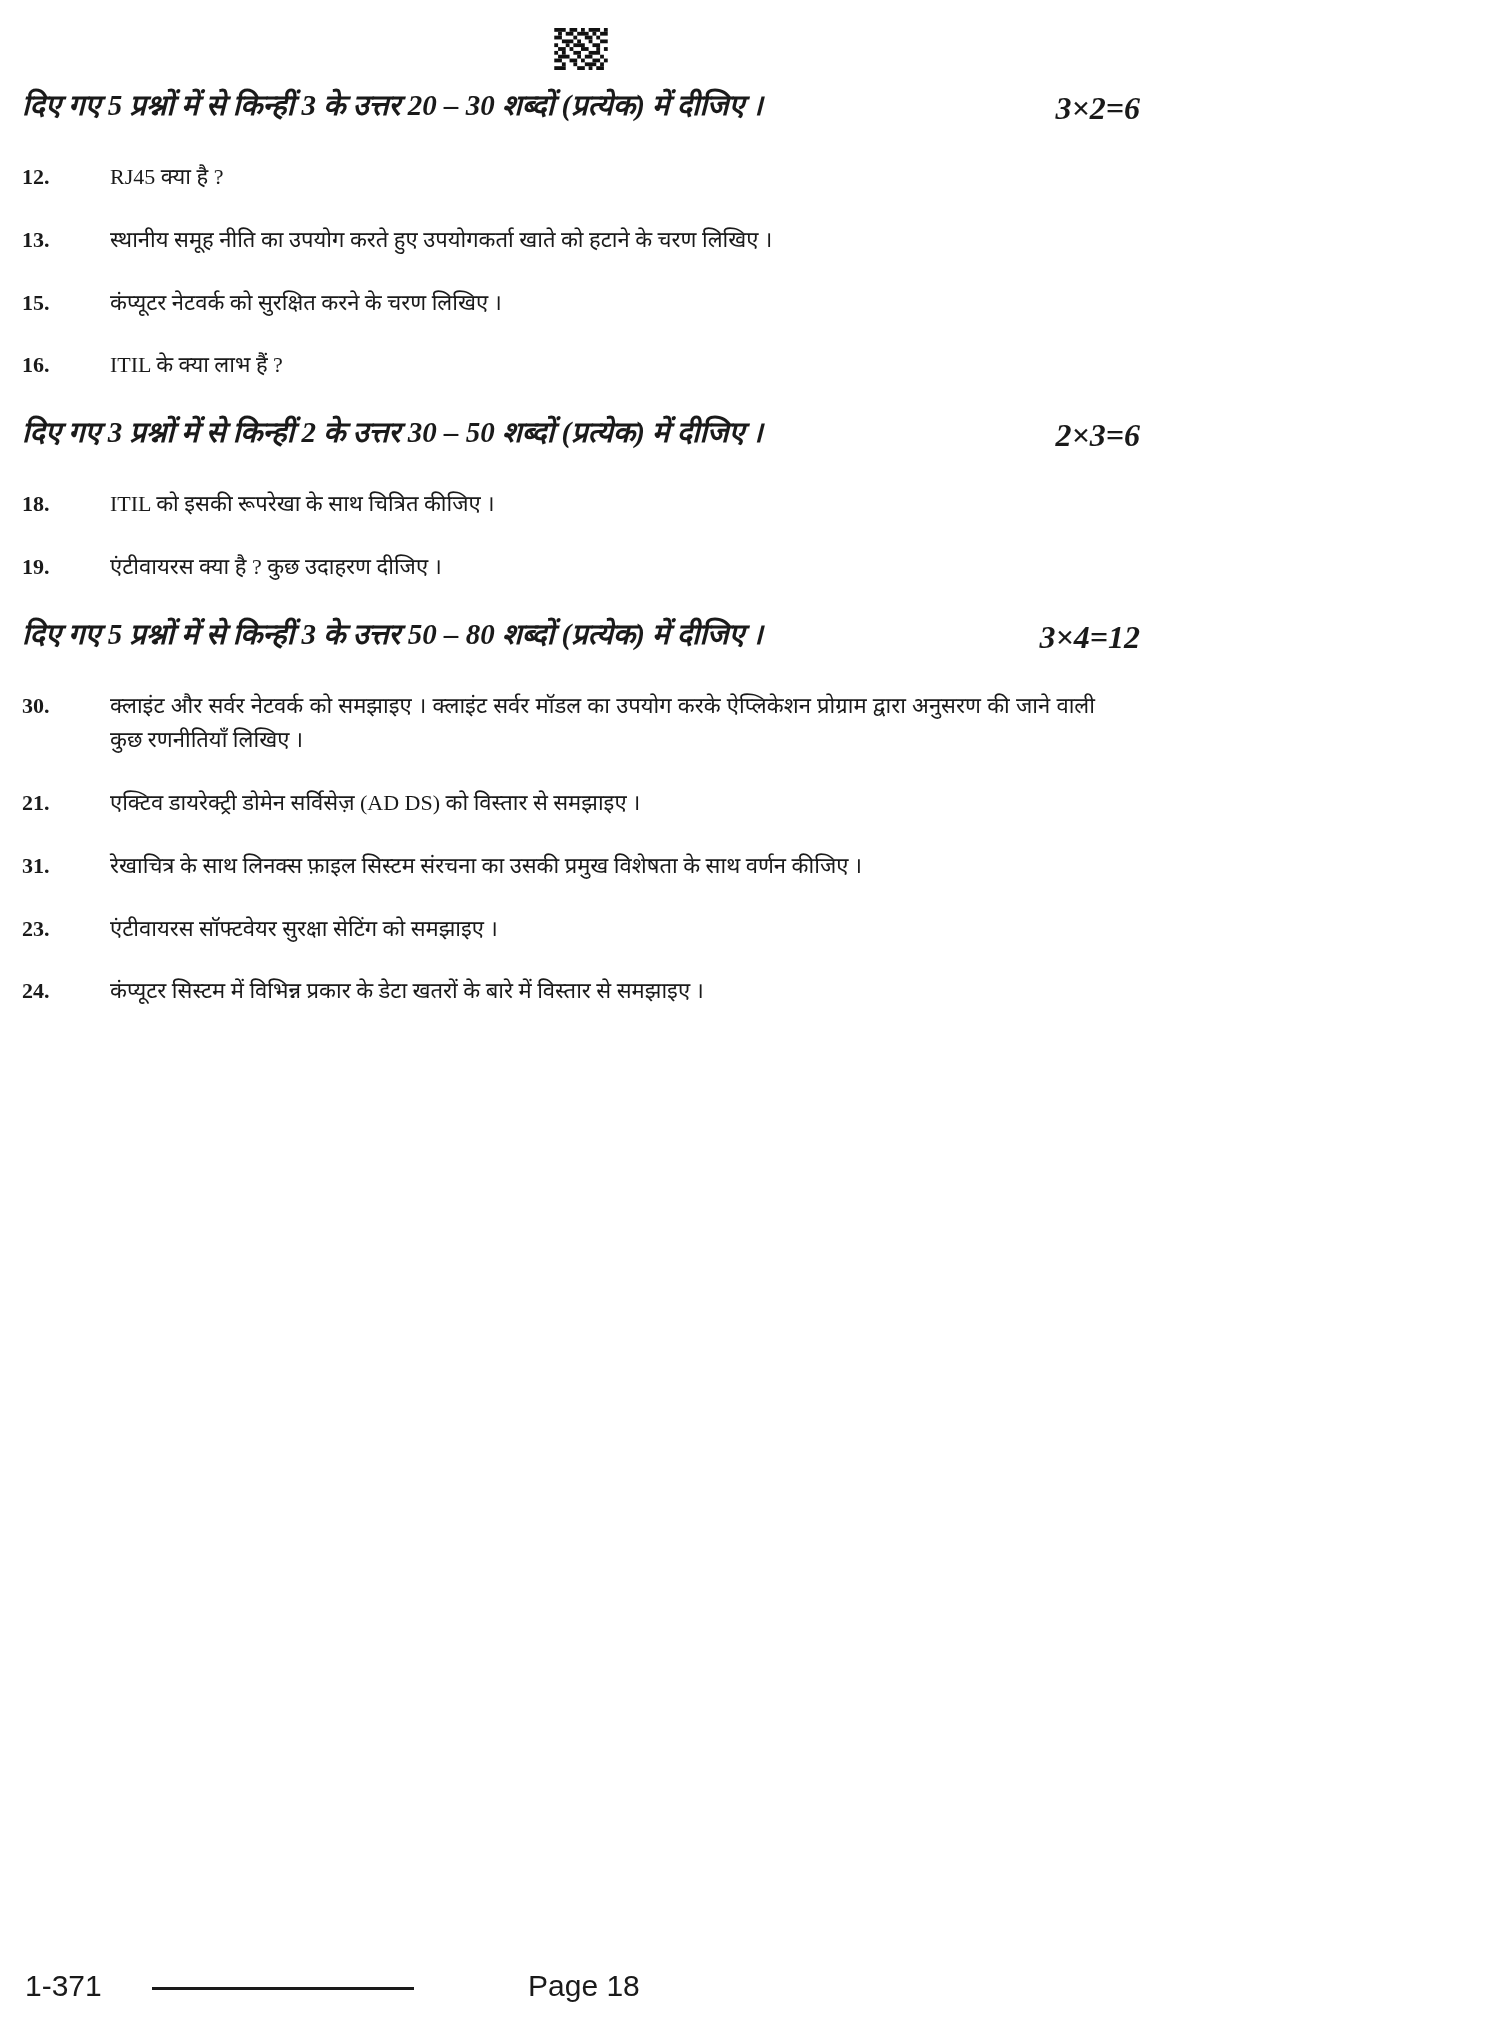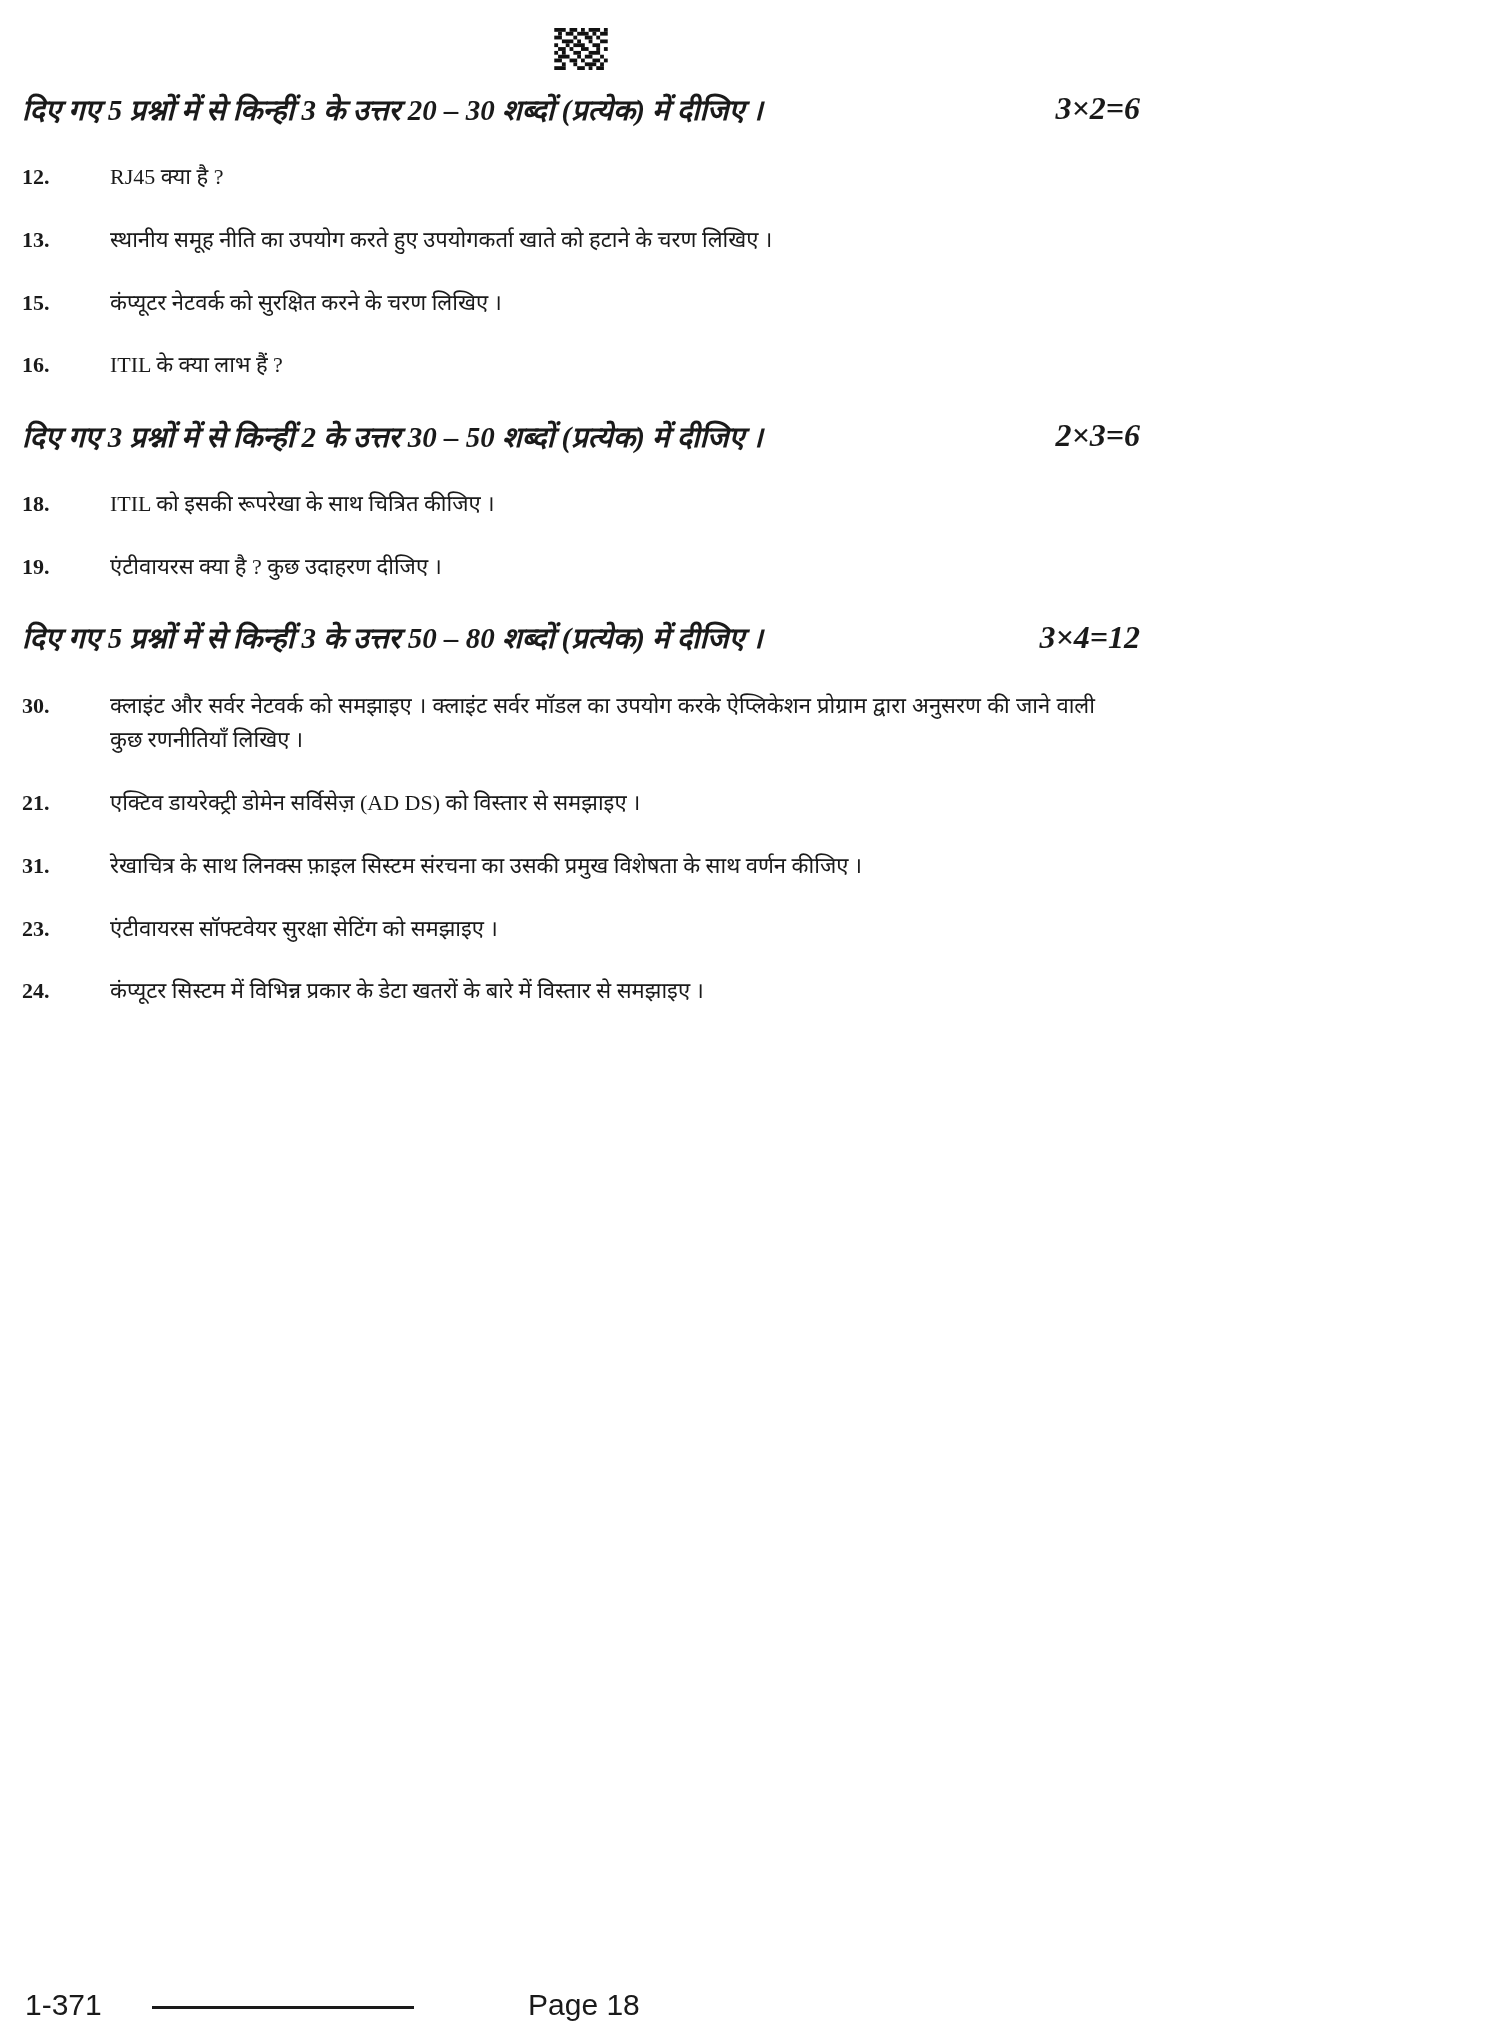--- a/index.html
+++ b/index.html
@@ -28,21 +28,21 @@
   .qr-wrap {
     width: 54px;
     height: 42px;
     margin: 0 auto 12px auto;
   }
   .qr-wrap svg { display: block; width: 54px; height: 42px; }
 
   .section-header {
     display: flex;
     justify-content: space-between;
-    align-items: flex-end;
+    align-items: flex-start;
     font-style: italic;
     font-weight: bold;
     font-size: 29px;
     line-height: 1.5;
     margin: 14px 0 28px 0;
   }
   .section-header .instr { padding-left: 0; }
   .section-header .marks {
     font-size: 32px;
     font-weight: bold;
@@ -64,21 +64,21 @@
   }
   .qtext {
     flex: 1 1 auto;
     text-align: justify;
     padding-right: 45px;
   }
 
   .footer {
     position: absolute;
     left: 0;
-    bottom: 4px;
+    bottom: 23px;
     width: 100%;
     height: 44px;
     font-family: "Liberation Sans", "DejaVu Sans", sans-serif;
     font-size: 30px;
     color: #1a1a1a;
   }
   .footer-code {
     position: absolute;
     left: 25px;
     top: 2px;

